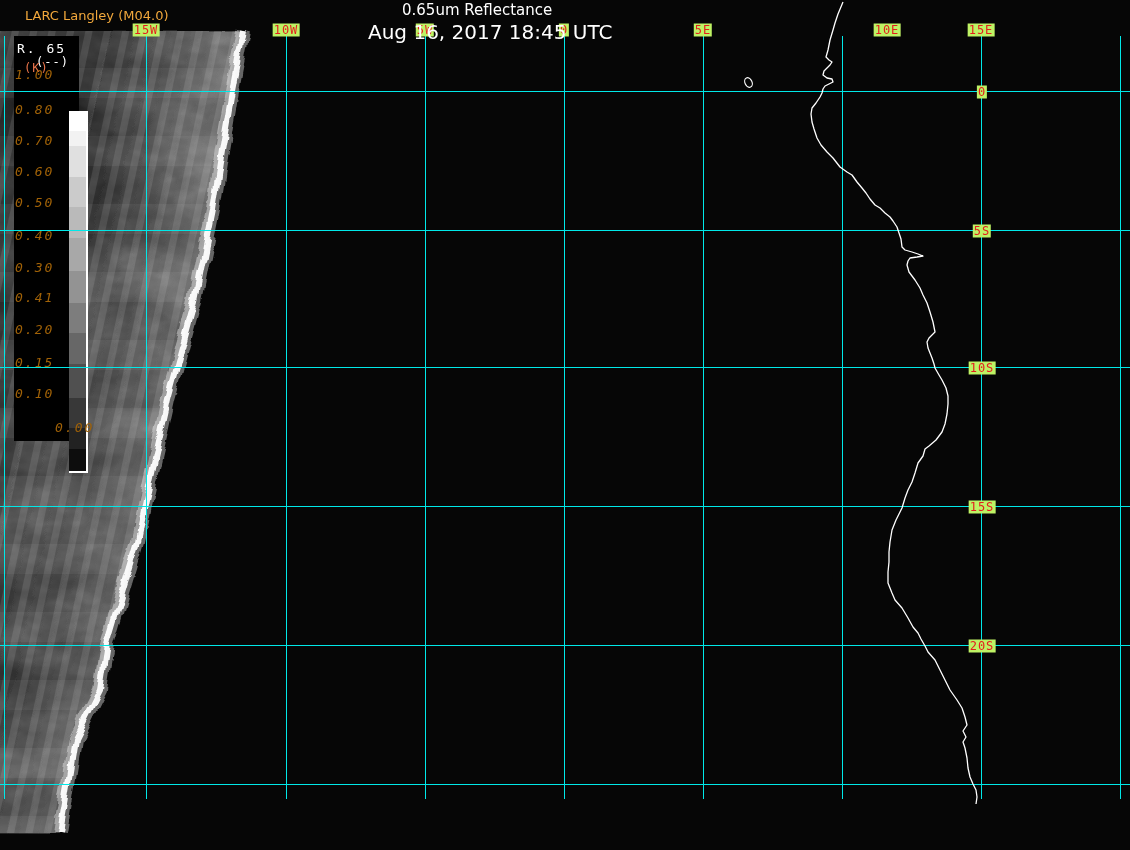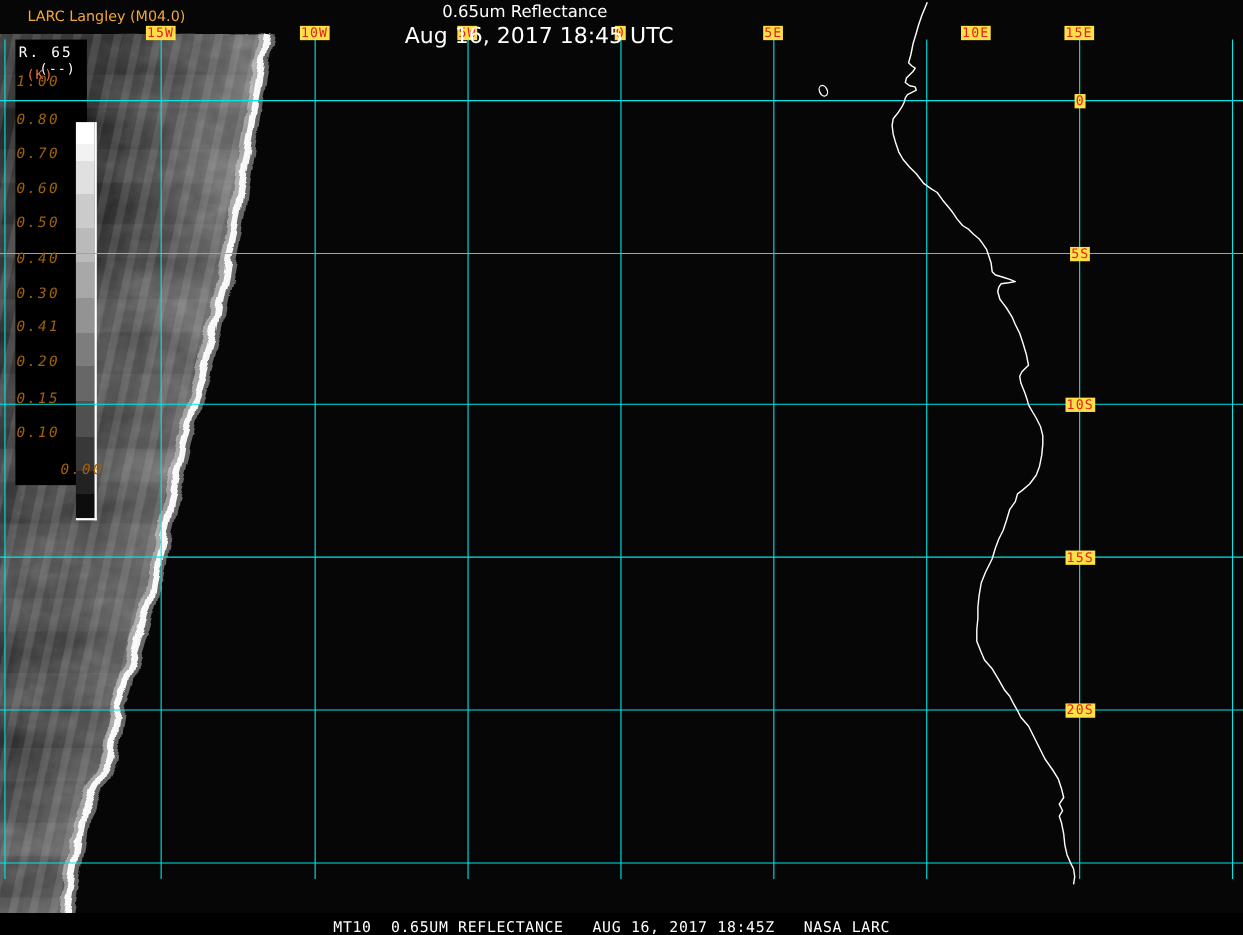--- a/index.html
+++ b/index.html
@@ -2,21 +2,21 @@
 <html><head>
 <meta charset="utf-8">
 <style>
   html,body{margin:0;padding:0;background:#000;}
   #stage{position:relative;width:1130px;height:850px;background:#060606;overflow:hidden;
          font-family:"DejaVu Sans",sans-serif;}
   #stage *{box-sizing:border-box;}
   svg{position:absolute;left:0;top:0;}
   .abs{position:absolute;}
   .lonlab,.latlab{position:absolute;font-family:"DejaVu Sans Mono",monospace;font-size:12px;
-      letter-spacing:1px;background:#fde047;padding:0 1px;transform:translate(-50%,-50%);
+      letter-spacing:1px;background:#bef264;padding:0 1px;transform:translate(-50%,-50%);
       white-space:nowrap;line-height:13px;}
   .cbtick{position:absolute;font-family:"DejaVu Sans Mono",monospace;font-size:13px;
       color:#a16207;letter-spacing:2px;white-space:nowrap;line-height:14px;font-style:italic;}
   #colorbar-panel{position:absolute;left:14px;top:36px;width:65px;height:405px;background:#000;z-index:2;}
   #gridlayer{z-index:3;} #coastlayer{z-index:4;}
   .lab{z-index:5;}
   #cb-heading{left:17px;top:41px;color:#fff;font-family:"DejaVu Sans Mono",monospace;
       font-size:13px;letter-spacing:2px;z-index:5;}
   #cb-units{left:36px;top:55px;color:#fff;font-family:"DejaVu Sans Mono",monospace;
       font-size:12px;letter-spacing:1px;z-index:5;}
@@ -147,16 +147,13 @@
       <span class="latlab" style="left: 982px; top: 231px; color: rgb(228, 30, 30); z-index: 5;">5S</span>
       <span class="latlab" style="left: 982px; top: 368px; color: rgb(228, 30, 30); z-index: 5;">10S</span>
       <span class="latlab" style="left: 982px; top: 507px; color: rgb(228, 30, 30); z-index: 5;">15S</span>
       <span class="latlab" style="left: 982px; top: 646px; color: rgb(228, 30, 30); z-index: 5;">20S</span>
     </div>
 
   <div class="abs" id="credit" style="color: rgb(242, 168, 60);">LARC Langley (M04.0)</div>
   <div class="abs" id="title">0.65um Reflectance</div>
   <div class="abs" id="subtitle">Aug 16, 2017 18:45 UTC</div>
 
-  <div id="footerbar">
-    <div id="caption">MT10  0.65UM REFLECTANCE   AUG 16, 2017 18:45Z   NASA LARC</div>
-  </div>
 </div>
 
 </body></html>

